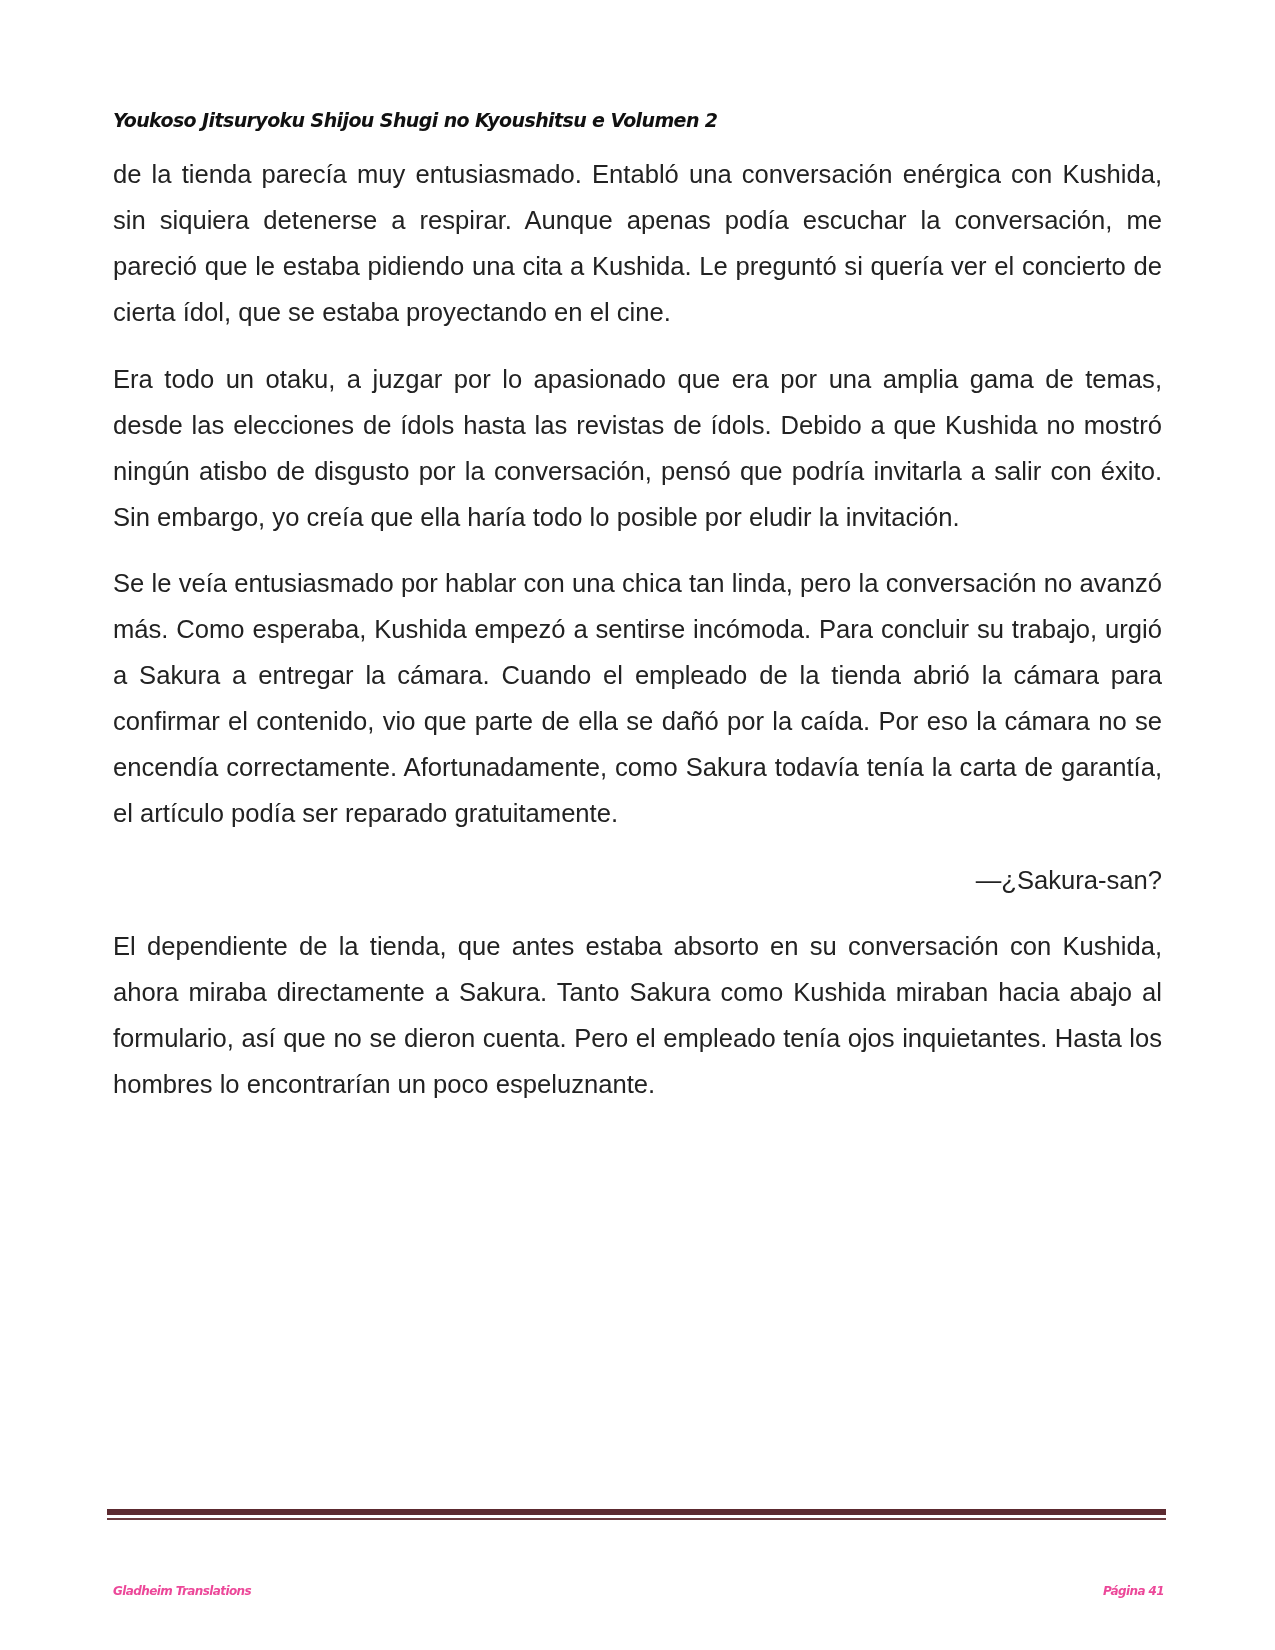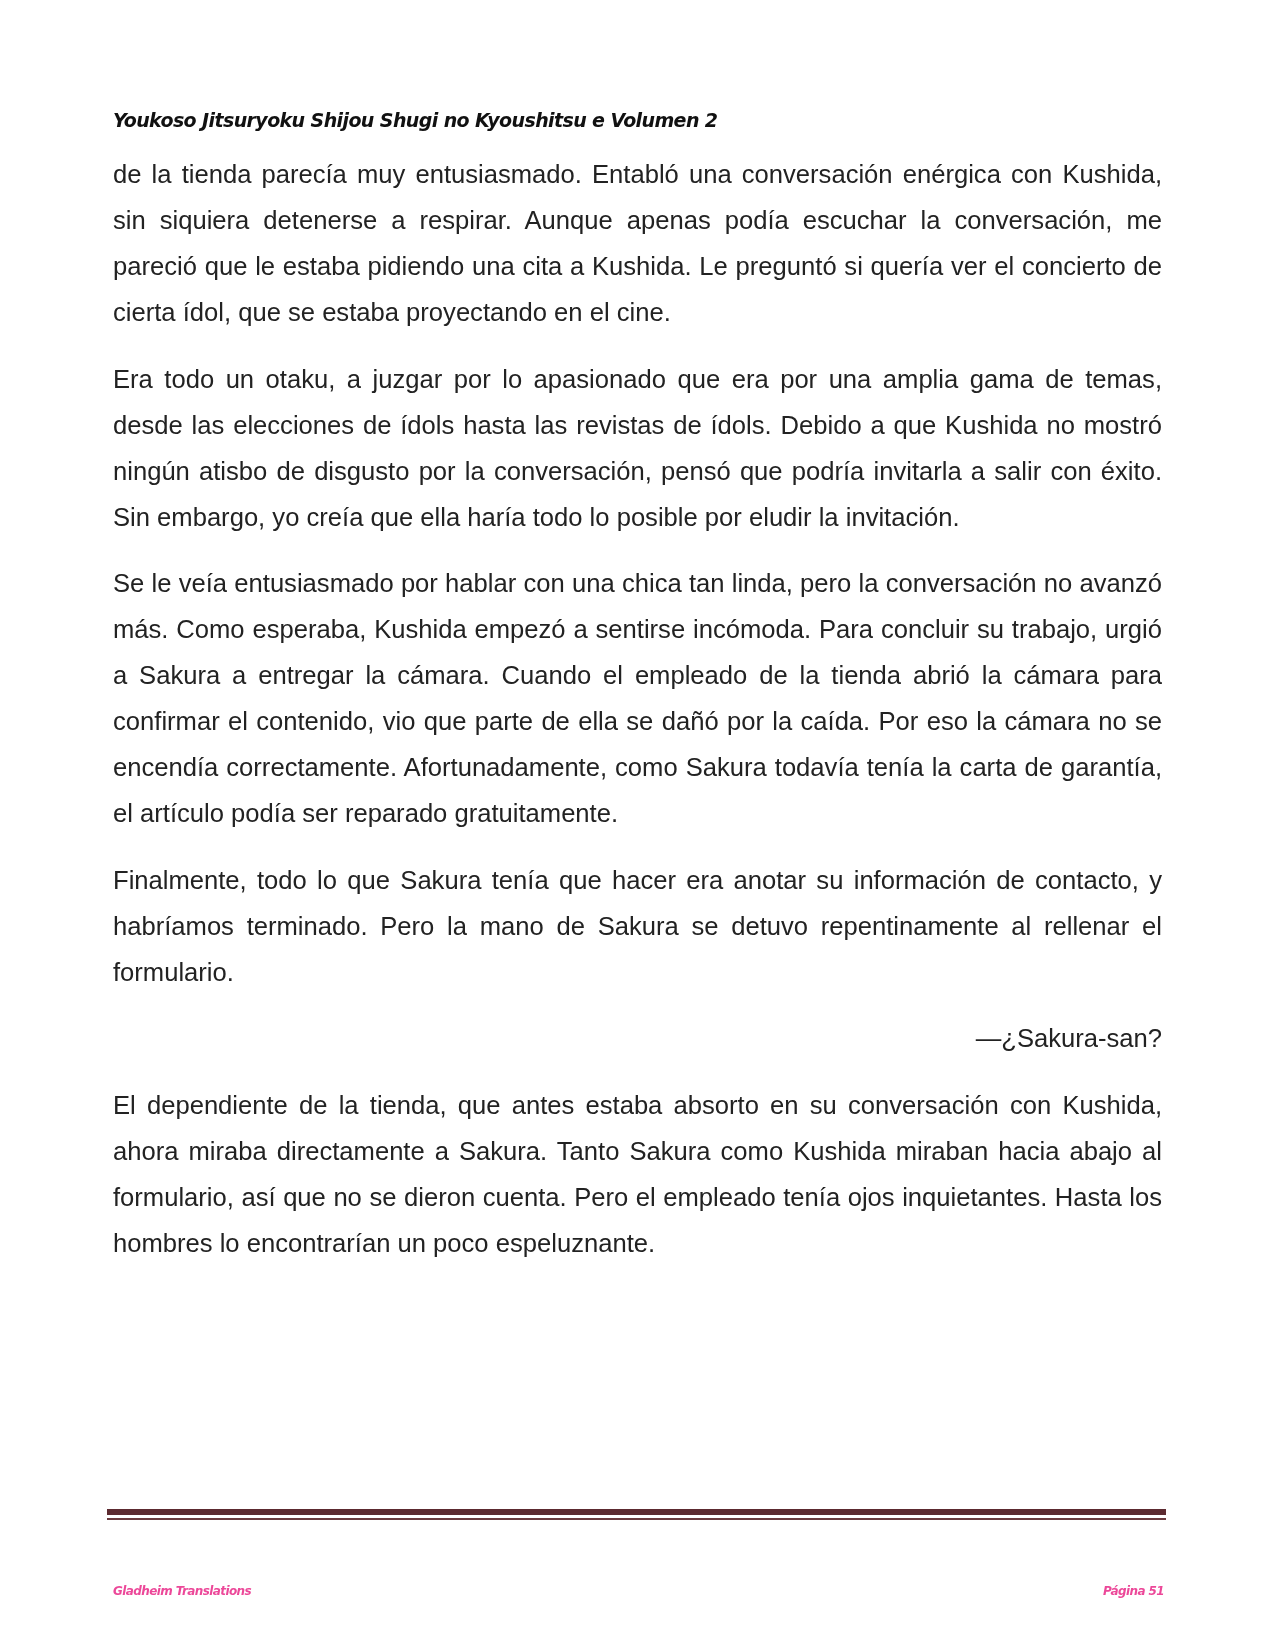--- a/index.html
+++ b/index.html
@@ -77,21 +77,20 @@
   </style>
 </head>
 <body>
 
 <div class="page-header">Youkoso Jitsuryoku Shijou Shugi no Kyoushitsu e Volumen 2</div>
 
 <div class="body-text">
   <p class="narration">de la tienda parecía muy entusiasmado. Entabló una conversación enérgica con Kushida, sin siquiera detenerse a respirar. Aunque apenas podía escuchar la conversación, me pareció que le estaba pidiendo una cita a Kushida. Le preguntó si quería ver el concierto de cierta ídol, que se estaba proyectando en el cine.</p>
   <p class="narration">Era todo un otaku, a juzgar por lo apasionado que era por una amplia gama de temas, desde las elecciones de ídols hasta las revistas de ídols. Debido a que Kushida no mostró ningún atisbo de disgusto por la conversación, pensó que podría invitarla a salir con éxito. Sin embargo, yo creía que ella haría todo lo posible por eludir la invitación.</p>
   <p class="narration">Se le veía entusiasmado por hablar con una chica tan linda, pero la conversación no avanzó más. Como esperaba, Kushida empezó a sentirse incómoda. Para concluir su trabajo, urgió a Sakura a entregar la cámara. Cuando el empleado de la tienda abrió la cámara para confirmar el contenido, vio que parte de ella se dañó por la caída. Por eso la cámara no se encendía correctamente. Afortunadamente, como Sakura todavía tenía la carta de garantía, el artículo podía ser reparado gratuitamente.</p>
-  <p class="narration">Finalmente, todo lo que Sakura tenía que hacer era anotar su información de contacto, y habríamos terminado. Pero la mano de Sakura se detuvo repentinamente al rellenar el formulario.</p>
   <p class="dialogue">—¿Sakura-san?</p>
   <p class="narration">El dependiente de la tienda, que antes estaba absorto en su conversación con Kushida, ahora miraba directamente a Sakura. Tanto Sakura como Kushida miraban hacia abajo al formulario, así que no se dieron cuenta. Pero el empleado tenía ojos inquietantes. Hasta los hombres lo encontrarían un poco espeluznante.</p>
 </div>
 
 <div class="footer-rule-thick"></div>
 <div class="footer-rule-thin"></div>
 <div class="footer-left">Gladheim Translations</div>
-<div class="footer-right">Página 51</div>
+<div class="footer-right">Página 41</div>
 
 </body></html>

